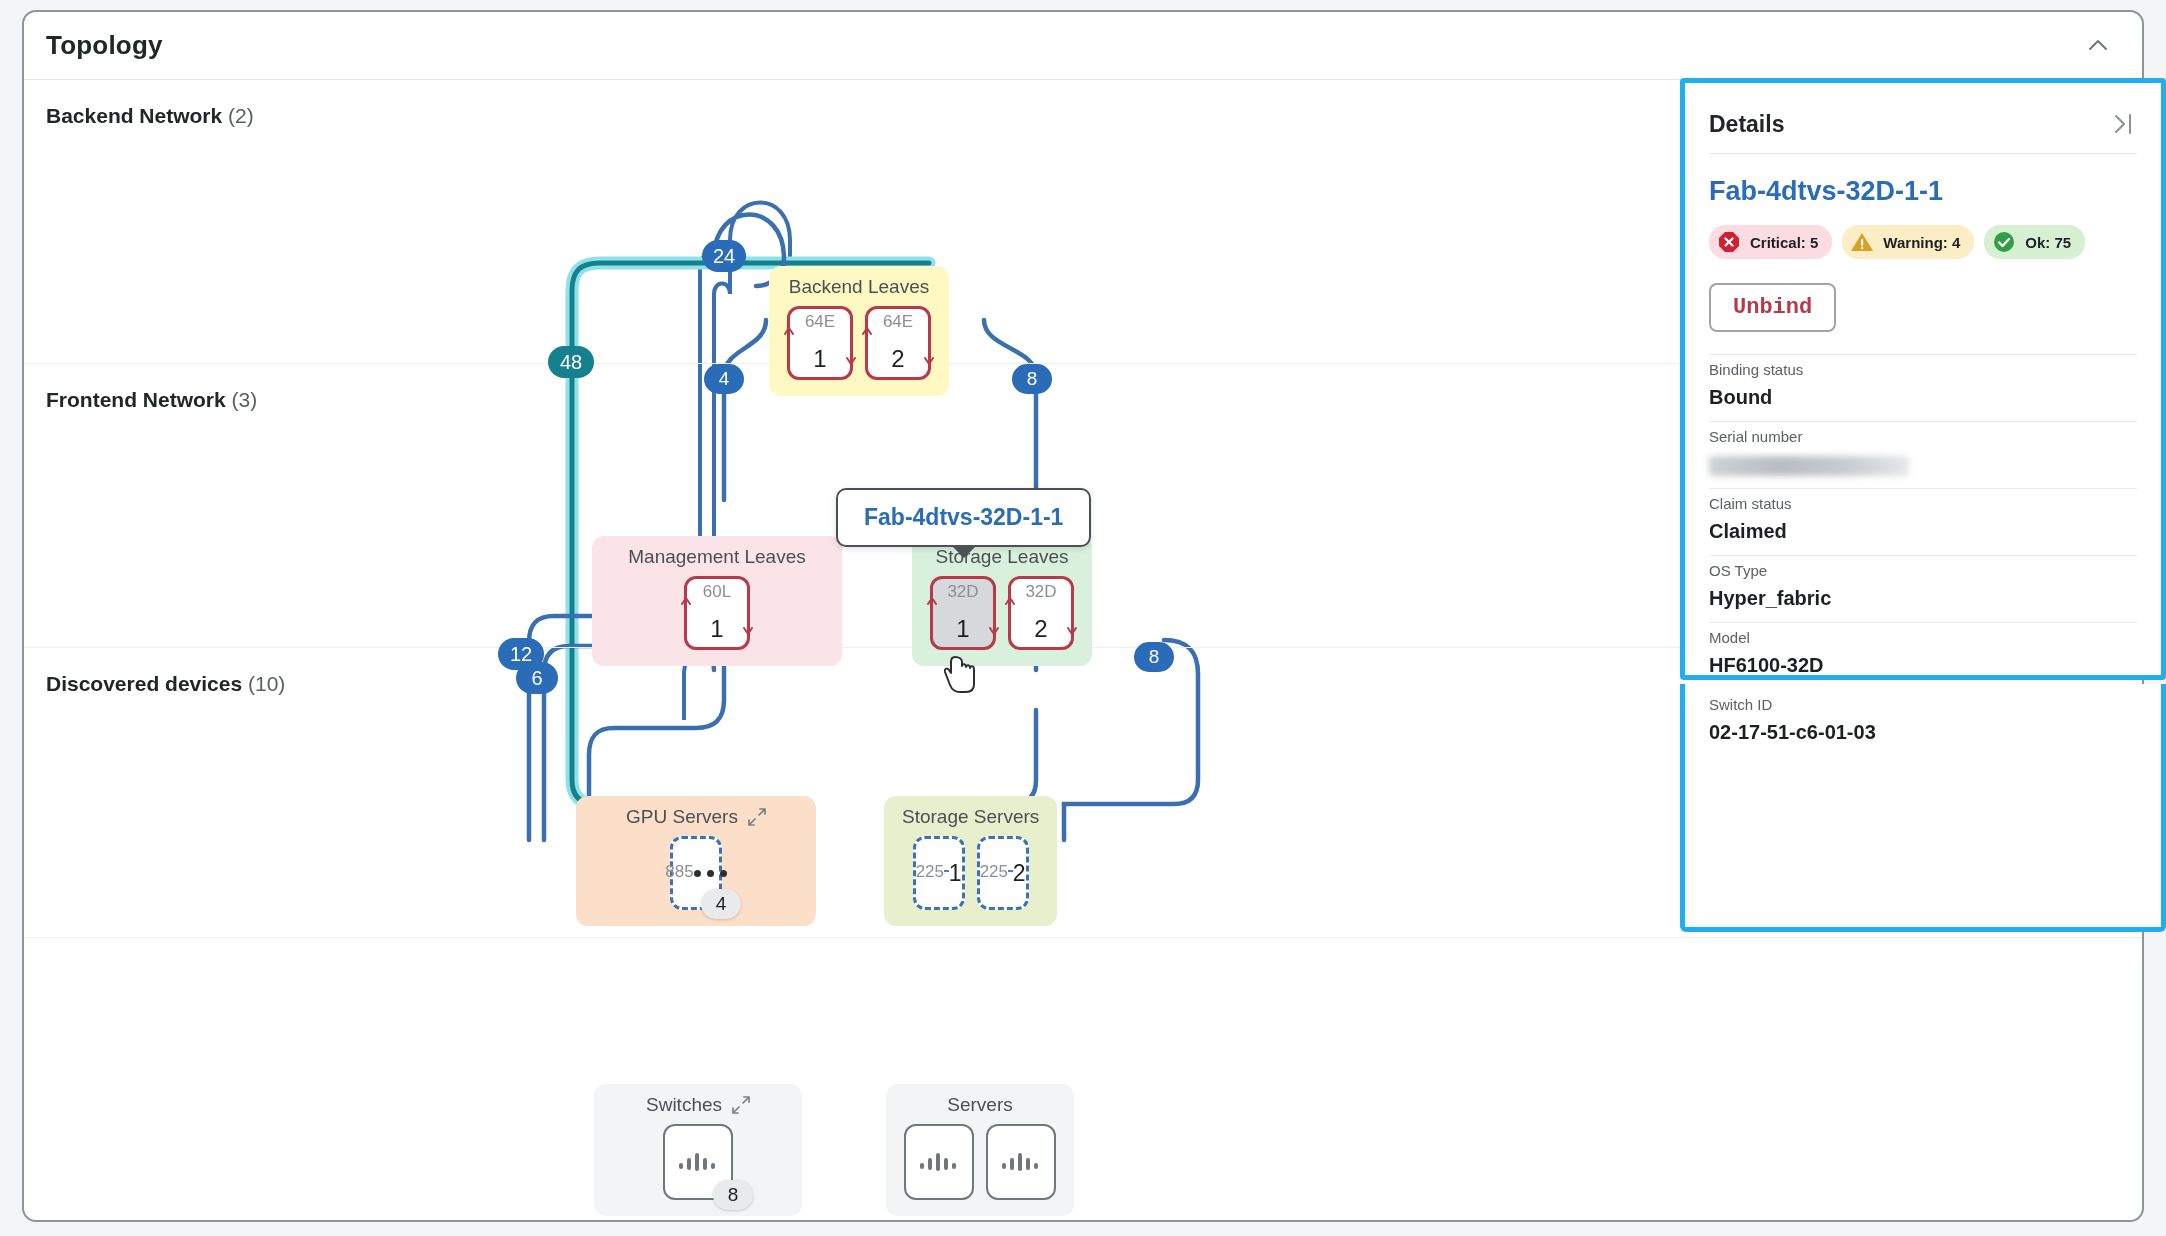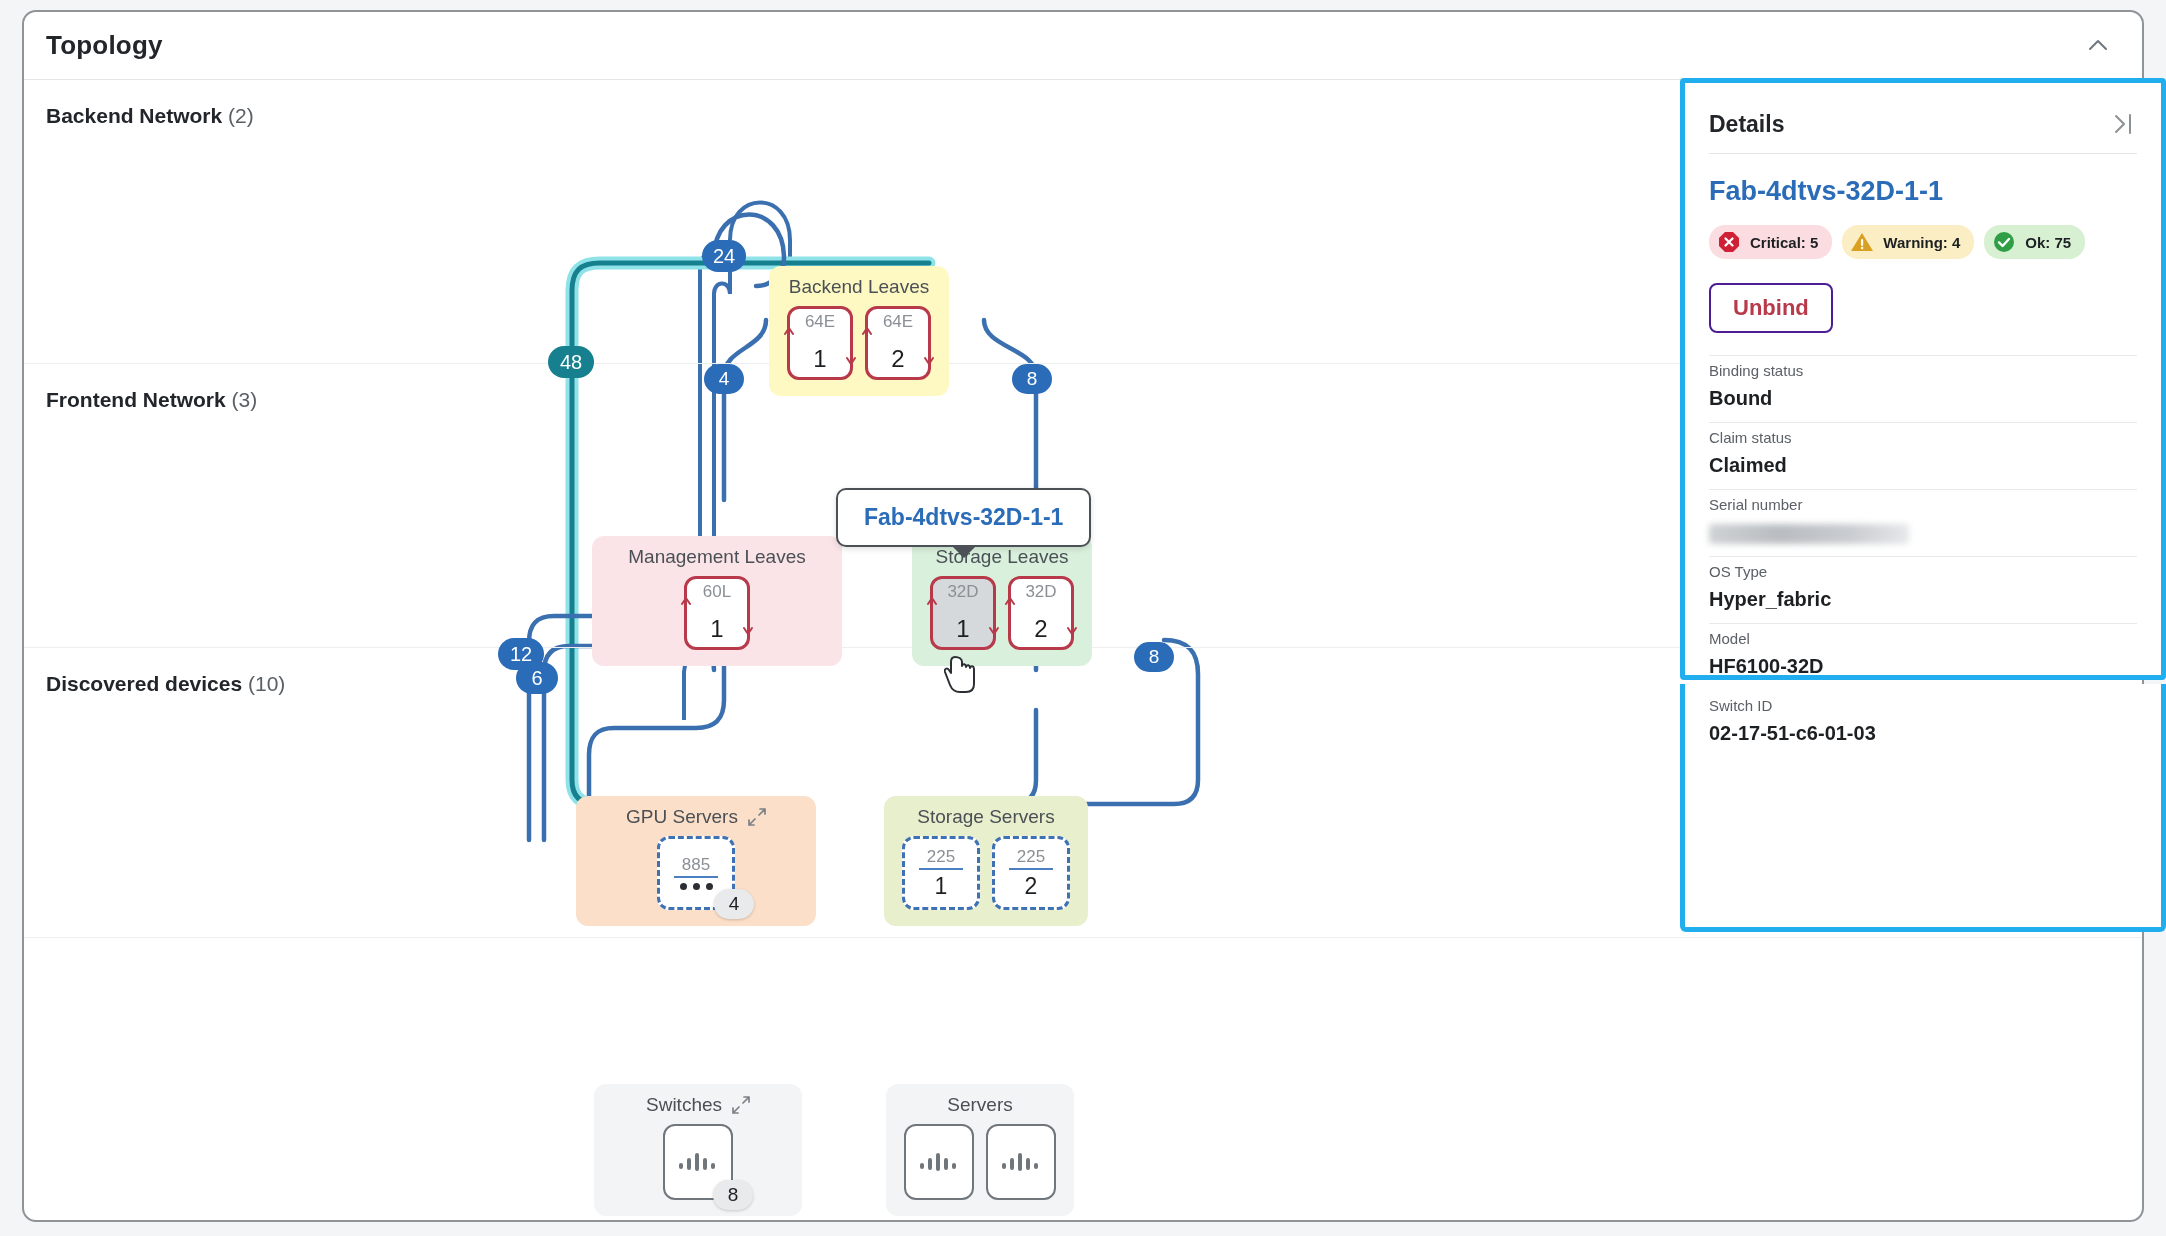--- a/index.html
+++ b/index.html
@@ -72,23 +72,23 @@
     padding:4px 0 6px; cursor:pointer;
   }
   .sw-node.hovered { background:#d6d9dc; }
   .sw-model { font-size:17px; color:#8a9096; line-height:1; }
   .sw-idx { font-size:24px; color:#1d2023; line-height:1; }
   .sw-node .arr { position:absolute; width:14px; height:22px; }
   .sw-node .arr-up { left:-8px; top:16px; }
   .sw-node .arr-dn { right:-8px; bottom:10px; }
 
   .srv-node {
-    position:relative; width:78px; height:74px; border:3px dashed #3f72b5;
+    position:relative; width:52px; height:74px; border:3px dashed #3f72b5;
     border-radius:12px; background:#ffffff;
-    display:flex; flex-direction:column; align-items:center; justify-content:center;
+    display:flex; flex-direction:row; align-items:center; justify-content:center;
     cursor:pointer; overflow:visible;
   }
   .srv-top { font-size:17px; color:#8a9096; line-height:1; margin-bottom:3px; }
   .srv-rule { width:44px; height:2px; background:#4a7fc1; margin-bottom:5px; }
   .srv-idx { font-size:23px; color:#1d2023; line-height:1; }
   .dots { display:flex; gap:6px; align-items:center; }
   .dots i { width:7px; height:7px; border-radius:50%; background:#2b2f33; display:block; }
 
   .count-badge {
     position:absolute; right:-22px; bottom:-12px;
@@ -142,23 +142,24 @@
   .dev-name { font-size:27px; font-weight:bold; color:#2b6cb8; margin:22px 0 18px; cursor:pointer; }
 
   .chips { display:flex; gap:10px; flex-wrap:wrap; margin-bottom:24px; }
   .chip {
     display:flex; align-items:center; gap:9px; border-radius:16px; padding:5px 14px 5px 8px;
     font-size:15px; font-weight:bold; color:#1d2023; white-space:nowrap;
   }
   .chip .ic { width:24px; height:24px; display:flex; align-items:center; justify-content:center; flex:0 0 auto; }
 
   .unbind {
-    display:inline-block; border:2px solid #4c1d95; color:#b83a4a; background:#fff;
+    display:inline-block; border:2px solid #a3a3a3; color:#b83a4a; background:#fff;
     border-radius:8px; padding:10px 22px; font-size:22px; font-weight:bold; cursor:pointer;
     margin-bottom:22px;
+    font-family:Liberation Mono, monospace;
   }
 
   .field { padding:6px 0 12px; border-top:1px solid #e7e9eb; }
   .field:first-of-type { border-top:none; }
   .field-label { font-size:15px; color:#5b6066; margin-bottom:8px; }
   .field-value { font-size:20px; font-weight:bold; color:#1d2023; }
   .redacted {
     display:inline-block; width:200px; height:20px; border-radius:3px;
     background:linear-gradient(90deg,#cfd2d5,#b9bdc1 35%,#c9ccd0 70%,#e6e8ea);
     filter:blur(3px); vertical-align:middle;
@@ -481,27 +482,27 @@
       </div>
 
       <div class="unbind">Unbind</div>
 
       <div class="field">
         <div class="field-label">Binding status</div>
         <div class="field-value">Bound</div>
       </div>
 
       <div class="field">
+        <div class="field-label">Serial number</div>
+        <div class="field-value"><span class="redacted"></span></div>
+      </div>
+
+      <div class="field">
         <div class="field-label">Claim status</div>
         <div class="field-value">Claimed</div>
-      </div>
-
-      <div class="field">
-        <div class="field-label">Serial number</div>
-        <div class="field-value"><span class="redacted"></span></div>
       </div>
 
       <div class="field">
         <div class="field-label">OS Type</div>
         <div class="field-value">Hyper_fabric</div>
       </div>
 
       <div class="field">
         <div class="field-label">Model</div>
         <div class="field-value">HF6100-32D</div>

